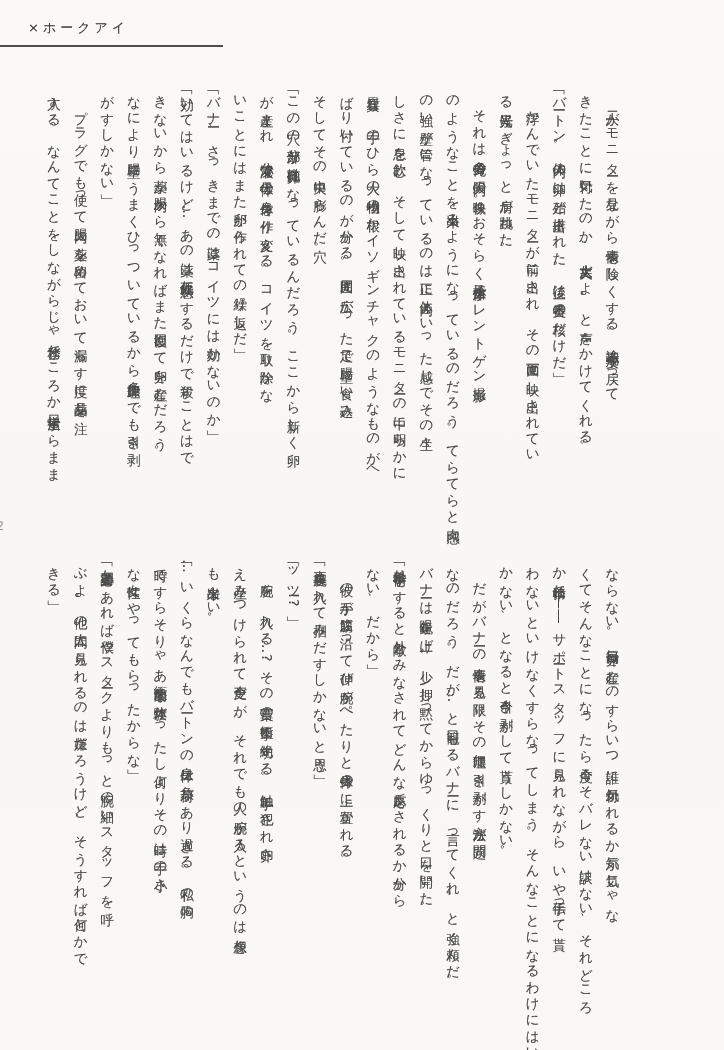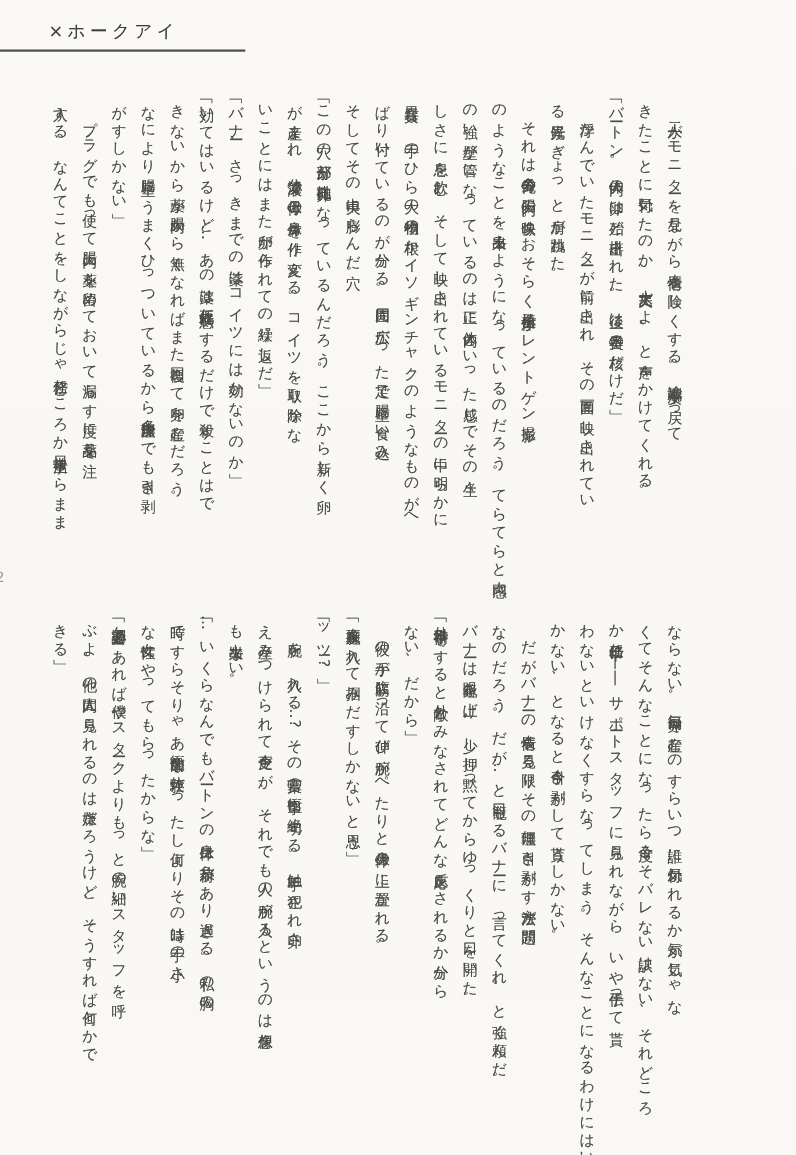--- a/index.html
+++ b/index.html
@@ -8,23 +8,23 @@
     width: 724px;
     height: 1050px;
     margin: 0 auto;
     background: linear-gradient(180deg, #faf9f6 0%, #f8f7f4 55%, #f9f8f5 100%);
     overflow: hidden;
     font-family: "DejaVu Sans", sans-serif;
     color: #4a4a4a;
   }
   .heading {
     position: absolute;
-    left: 44px;
+    left: 28px;
     top: 19px;
-    font-size: 16px;
+    font-size: 13px;
     letter-spacing: 4px;
     color: #3f3f3f;
     white-space: nowrap;
     text-shadow: 0 0 0.5px rgba(60,60,60,0.45);
   }
   .heading-rule {
     position: absolute;
     left: 0;
     top: 45px;
     width: 223px;

